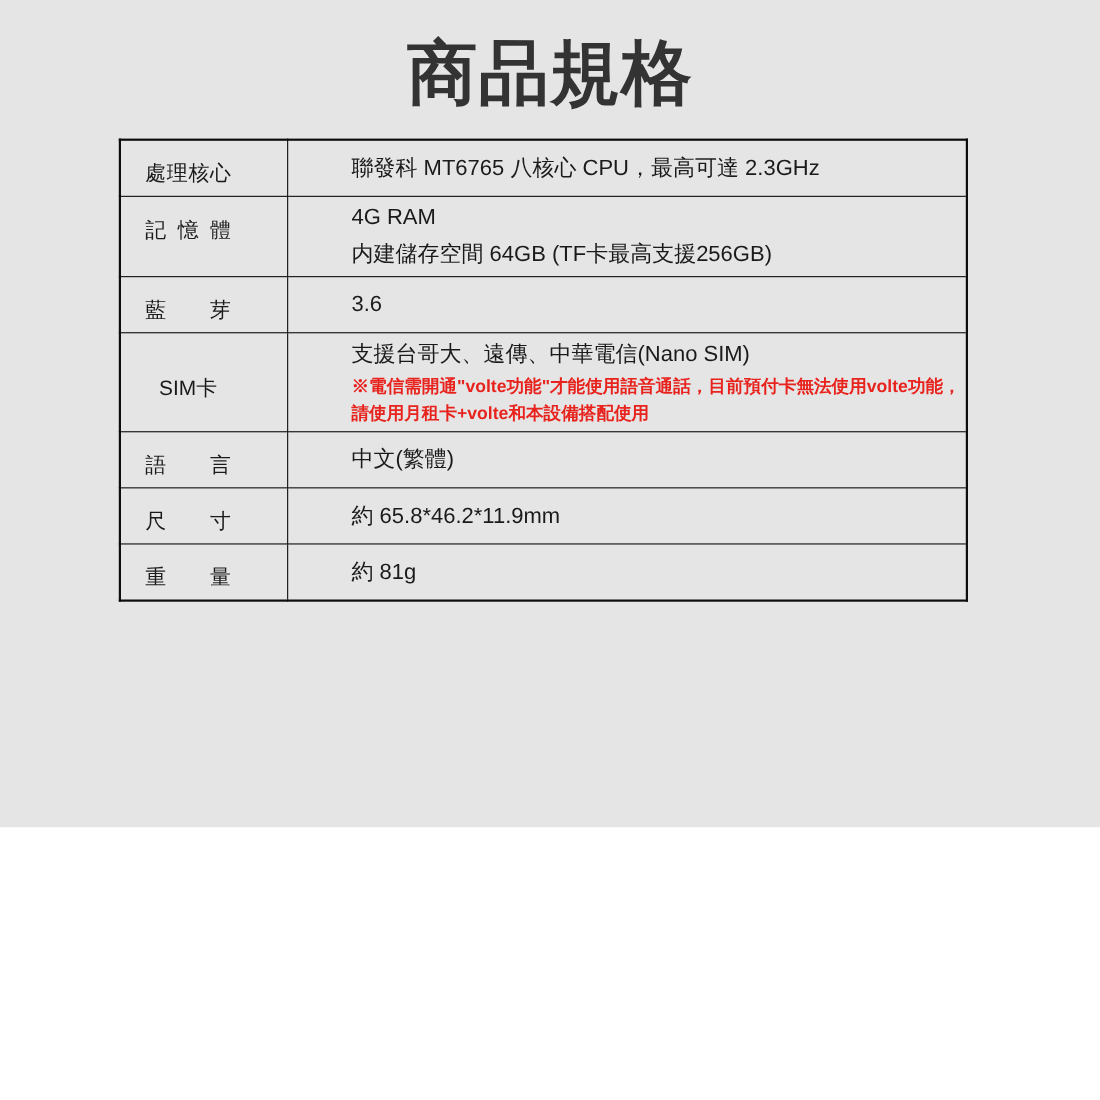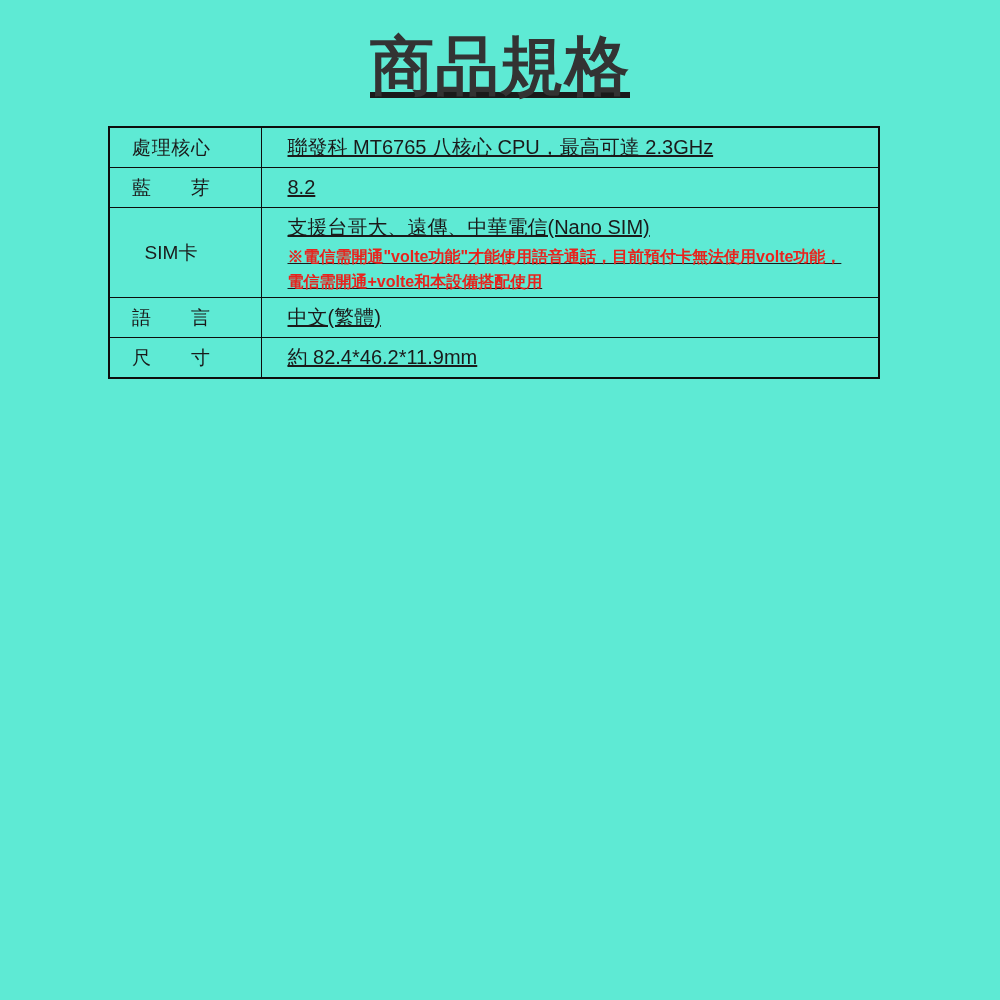--- a/index.html
+++ b/index.html
@@ -7,24 +7,23 @@
     padding: 0;
     background: #ffffff;
     width: 1000px;
     height: 1000px;
     font-family: "Liberation Sans", sans-serif;
     color: #1a1a1a;
     overflow: hidden;
   }
   .page {
     width: 1000px;
-    height: 1000px;
-    background: #5eead4;
+    height: 752px;
+    background: #e5e5e5;
     box-sizing: border-box;
-    text-decoration: underline;
   }
   .title {
     margin: 0;
     padding-top: 30px;
     height: 80px;
     text-align: center;
     font-size: 64px;
     font-weight: 900;
     letter-spacing: 1px;
     color: #333333;
@@ -38,21 +37,21 @@
     width: 772px;
     border: 2.5px solid #0d0d0d;
   }
   .spec-table td {
     border: 1.5px solid #0d0d0d;
     vertical-align: middle;
     box-sizing: border-box;
   }
   .label-cell {
     width: 152px;
-    padding: 3px 0 3px 22px;
+    padding: 14px 0 3px 22px;
   }
   .label-cell.v-top {
     vertical-align: top;
   }
   .spec-label {
     display: inline-block;
     width: 78px;
     font-size: 19px;
     line-height: 33px;
     text-align: justify;
@@ -63,20 +62,21 @@
     text-align: left;
     text-align-last: center;
   }
   .value-cell {
     padding: 3px 12px 3px 26px;
   }
   .line {
     font-size: 20px;
     line-height: 33px;
     white-space: nowrap;
+    margin-left: 32px;
   }
   .red-note {
     color: #e8231d;
     font-weight: bold;
     font-size: 16px;
     line-height: 25px;
   }
 </style>
 </head>
 <body>
@@ -89,49 +89,66 @@
     <tbody id="spec-body">
         <tr>
       <td class="label-cell">
         <span class="spec-label">處理核心</span>
       </td>
       <td class="value-cell">
             <div class="line">聯發科 MT6765 八核心 CPU，最高可達 2.3GHz</div>
           </td>
     </tr>
         <tr>
+      <td class="label-cell v-top">
+        <span class="spec-label">記憶體</span>
+      </td>
+      <td class="value-cell">
+            <div class="line">4G RAM</div>
+            <div class="line">内建儲存空間 64GB (TF卡最高支援256GB)</div>
+          </td>
+    </tr>
+        <tr>
       <td class="label-cell">
         <span class="spec-label">藍芽</span>
       </td>
       <td class="value-cell">
-            <div class="line">8.2</div>
+            <div class="line">3.6</div>
           </td>
     </tr>
         <tr>
       <td class="label-cell">
         <span class="spec-label no-spread">SIM卡</span>
       </td>
       <td class="value-cell">
             <div class="line">支援台哥大、遠傳、中華電信(Nano SIM)</div>
             <div class="line red-note">※電信需開通"volte功能"才能使用語音通話，目前預付卡無法使用volte功能，</div>
-            <div class="line red-note">電信需開通+volte和本設備搭配使用</div>
+            <div class="line red-note">請使用月租卡+volte和本設備搭配使用</div>
           </td>
     </tr>
         <tr>
       <td class="label-cell">
         <span class="spec-label">語言</span>
       </td>
       <td class="value-cell">
             <div class="line">中文(繁體)</div>
           </td>
     </tr>
         <tr>
       <td class="label-cell">
         <span class="spec-label">尺寸</span>
       </td>
       <td class="value-cell">
-            <div class="line">約 82.4*46.2*11.9mm</div>
+            <div class="line">約 65.8*46.2*11.9mm</div>
+          </td>
+    </tr>
+        <tr>
+      <td class="label-cell">
+        <span class="spec-label">重量</span>
+      </td>
+      <td class="value-cell">
+            <div class="line">約 81g</div>
           </td>
     </tr>
       </tbody>
   </table>
 
 </div>
 
 </body></html>

